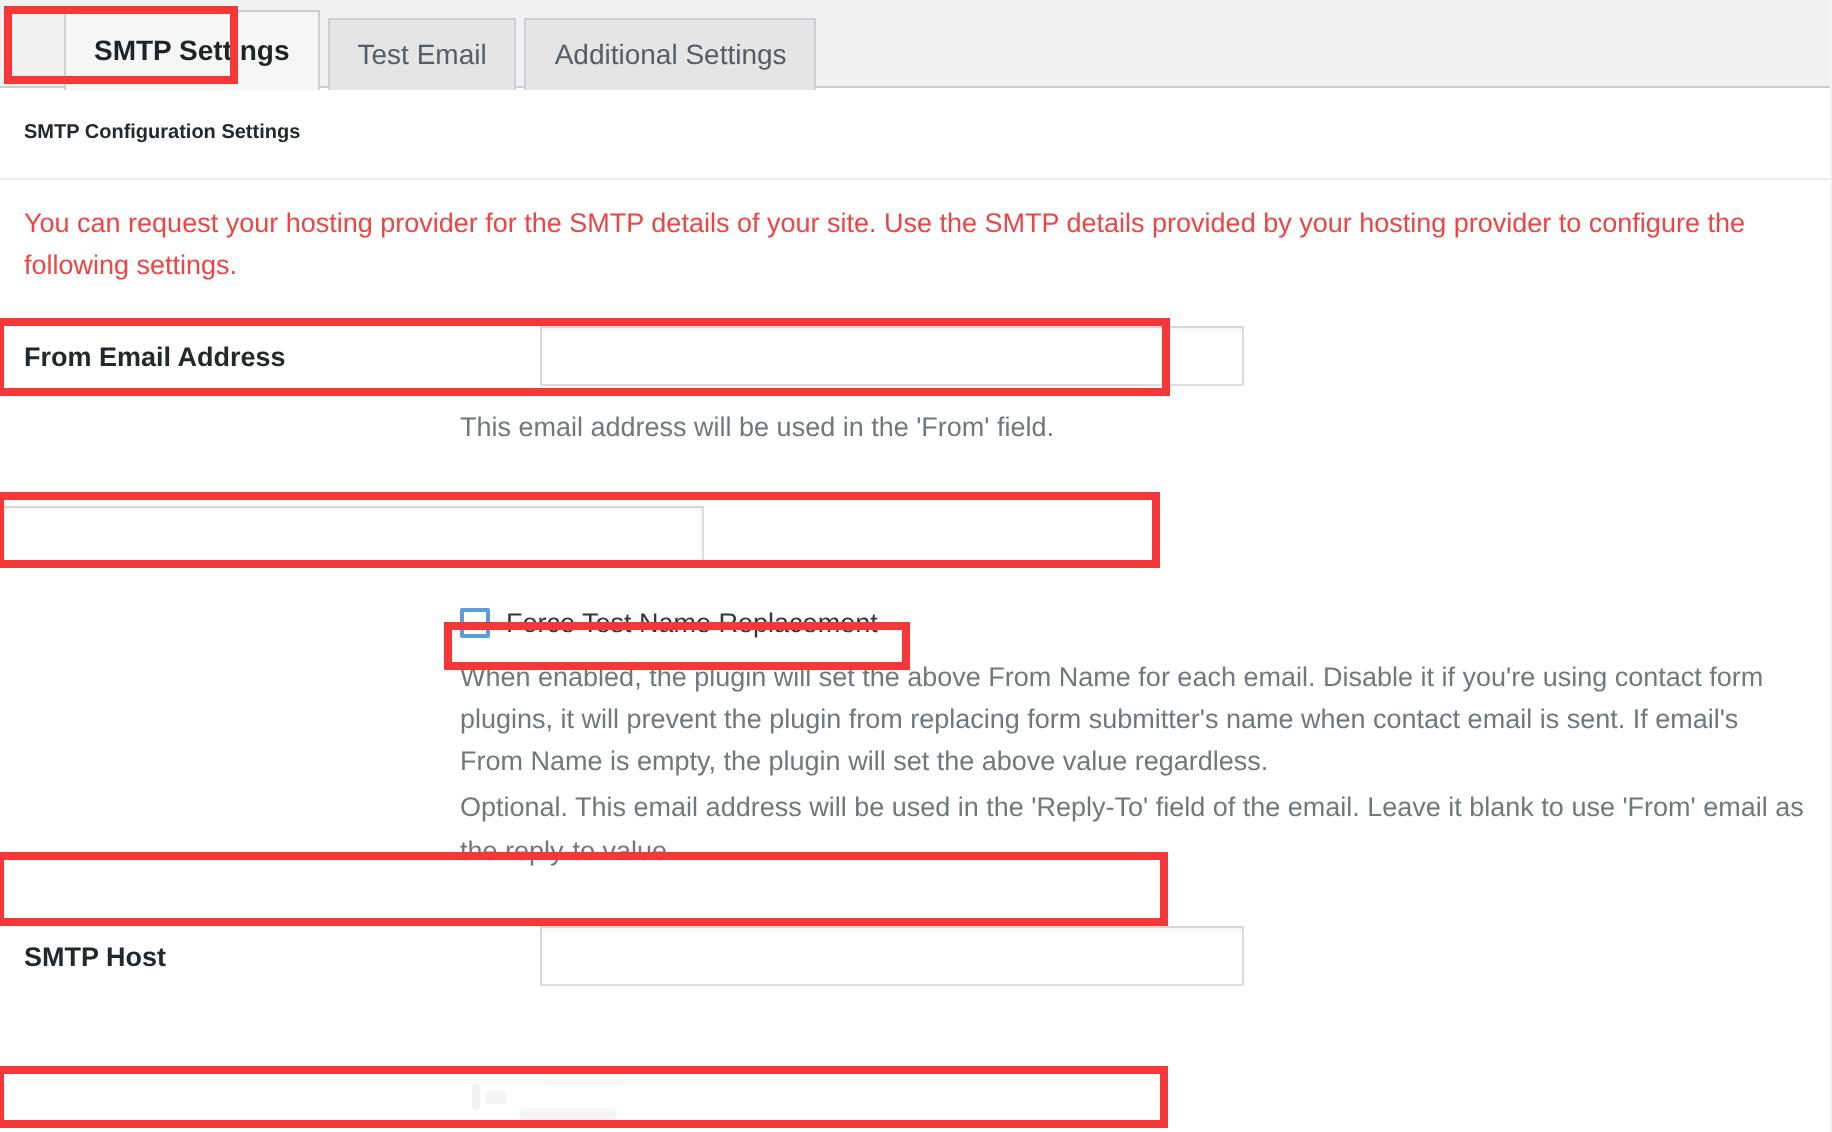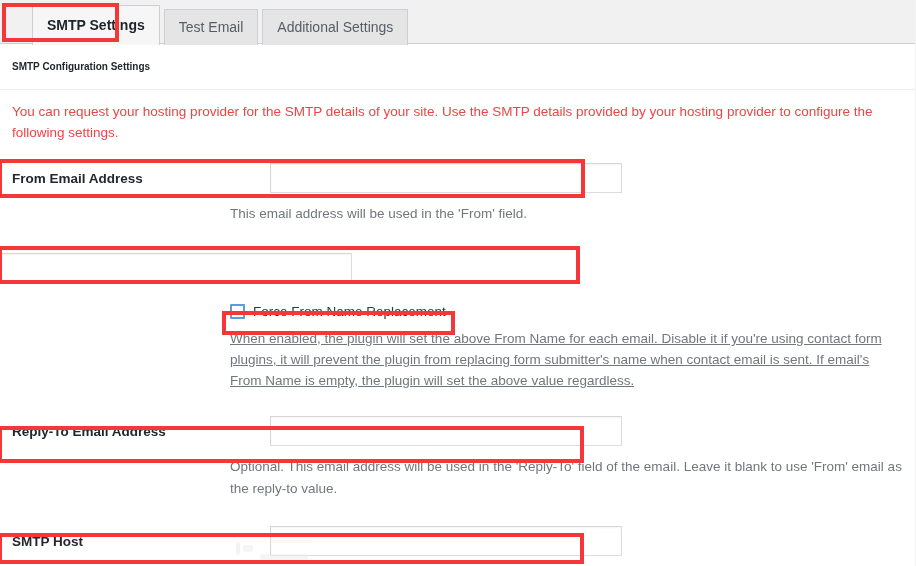--- a/index.html
+++ b/index.html
@@ -262,31 +262,25 @@
   
   <div class="form-row" style="margin-top:20px;">
     <div class="row-field">
       <input class="text-input" type="text" value="" style="">
     </div>
   </div>
 
   
   <div class="checkbox-block">
     <span class="cbx"></span>
-    <span class="cbx-label">Force From Name Replacement</span>
-  </div>
-  <div class="desc tight" style="margin-top:5px;text-decoration:underline;">When enabled, the plugin will set the above From Name for each email. Disable it if you're using contact form plugins, it will prevent the plugin from replacing form submitter's name when contact email is sent. If email's From Name is empty, the plugin will set the above value regardless.</div>
-
-  
-  <div class="form-row" style="margin-top:17px;">
-    <div class="row-label">Reply-To Email Address</div>
-    <div class="row-field">
-      <input class="text-input" type="text" value="" style="">
-    </div>
-  </div>
+    <span class="cbx-label">Force Test Name Replacement</span>
+  </div>
+  <div class="desc tight" style="margin-top:5px;">When enabled, the plugin will set the above From Name for each email. Disable it if you're using contact form plugins, it will prevent the plugin from replacing form submitter's name when contact email is sent. If email's From Name is empty, the plugin will set the above value regardless.</div>
+
+  
   <div class="desc">Optional. This email address will be used in the 'Reply-To' field of the email. Leave it blank to use 'From' email as the reply-to value.</div>
 
   
   <div class="form-row" style="margin-top:18px;">
     <div class="row-label">SMTP Host</div>
     <div class="row-field">
       <input class="text-input" type="text" value="" style="">
     </div>
   </div>
 

